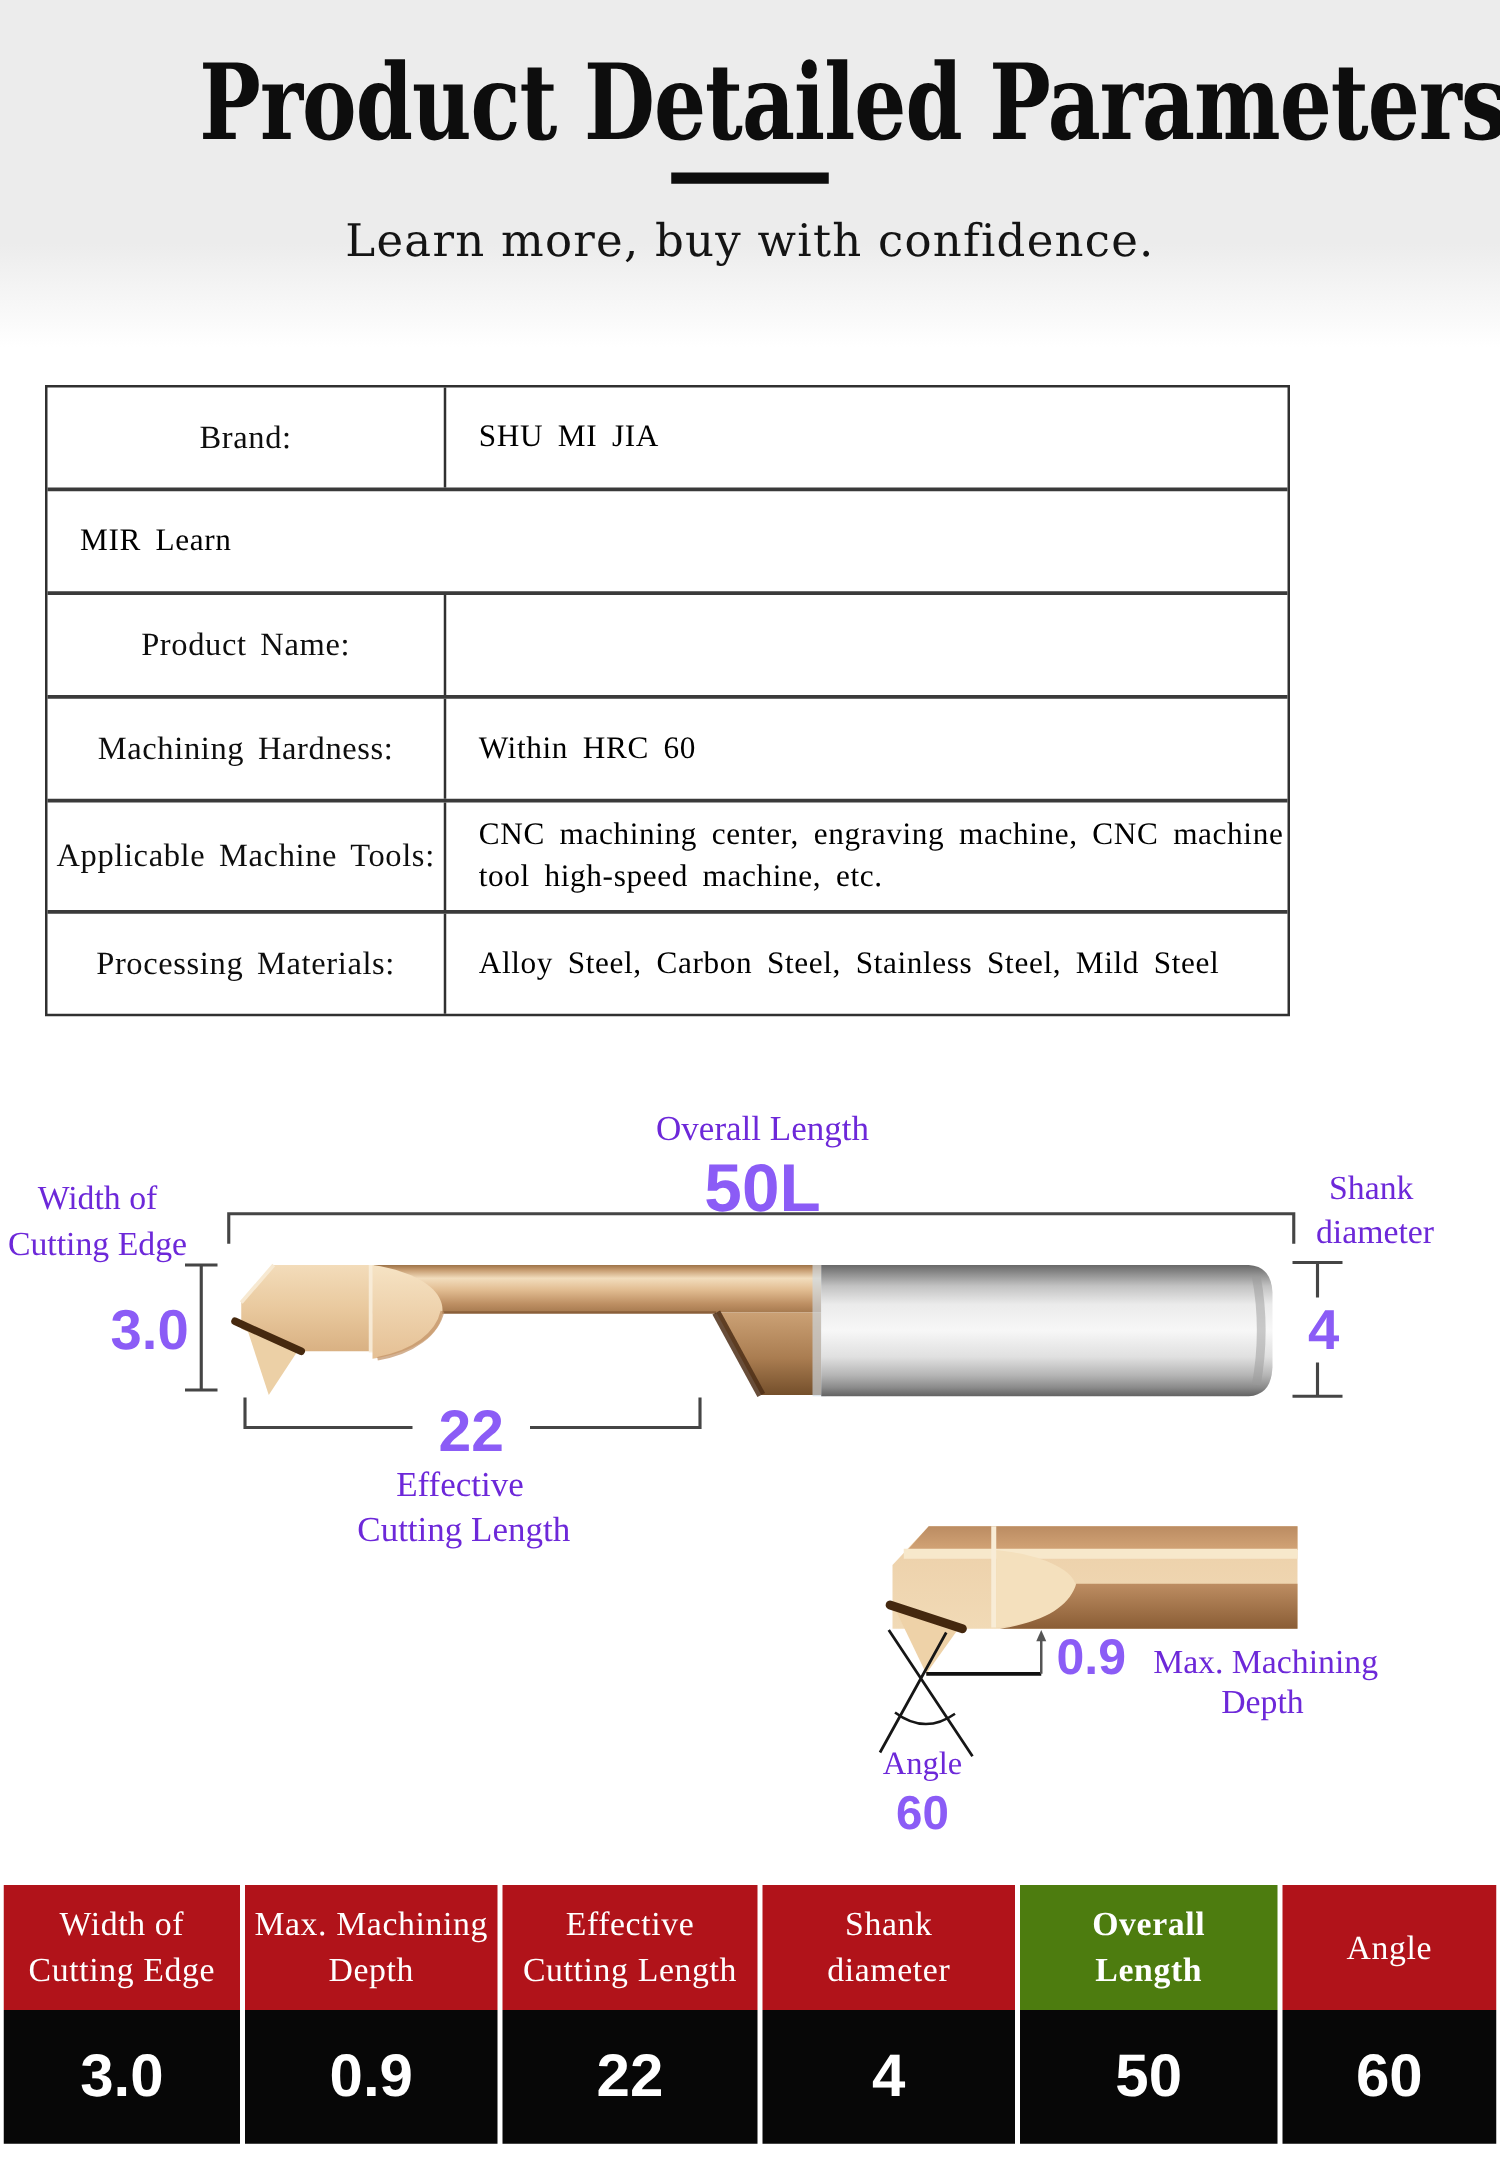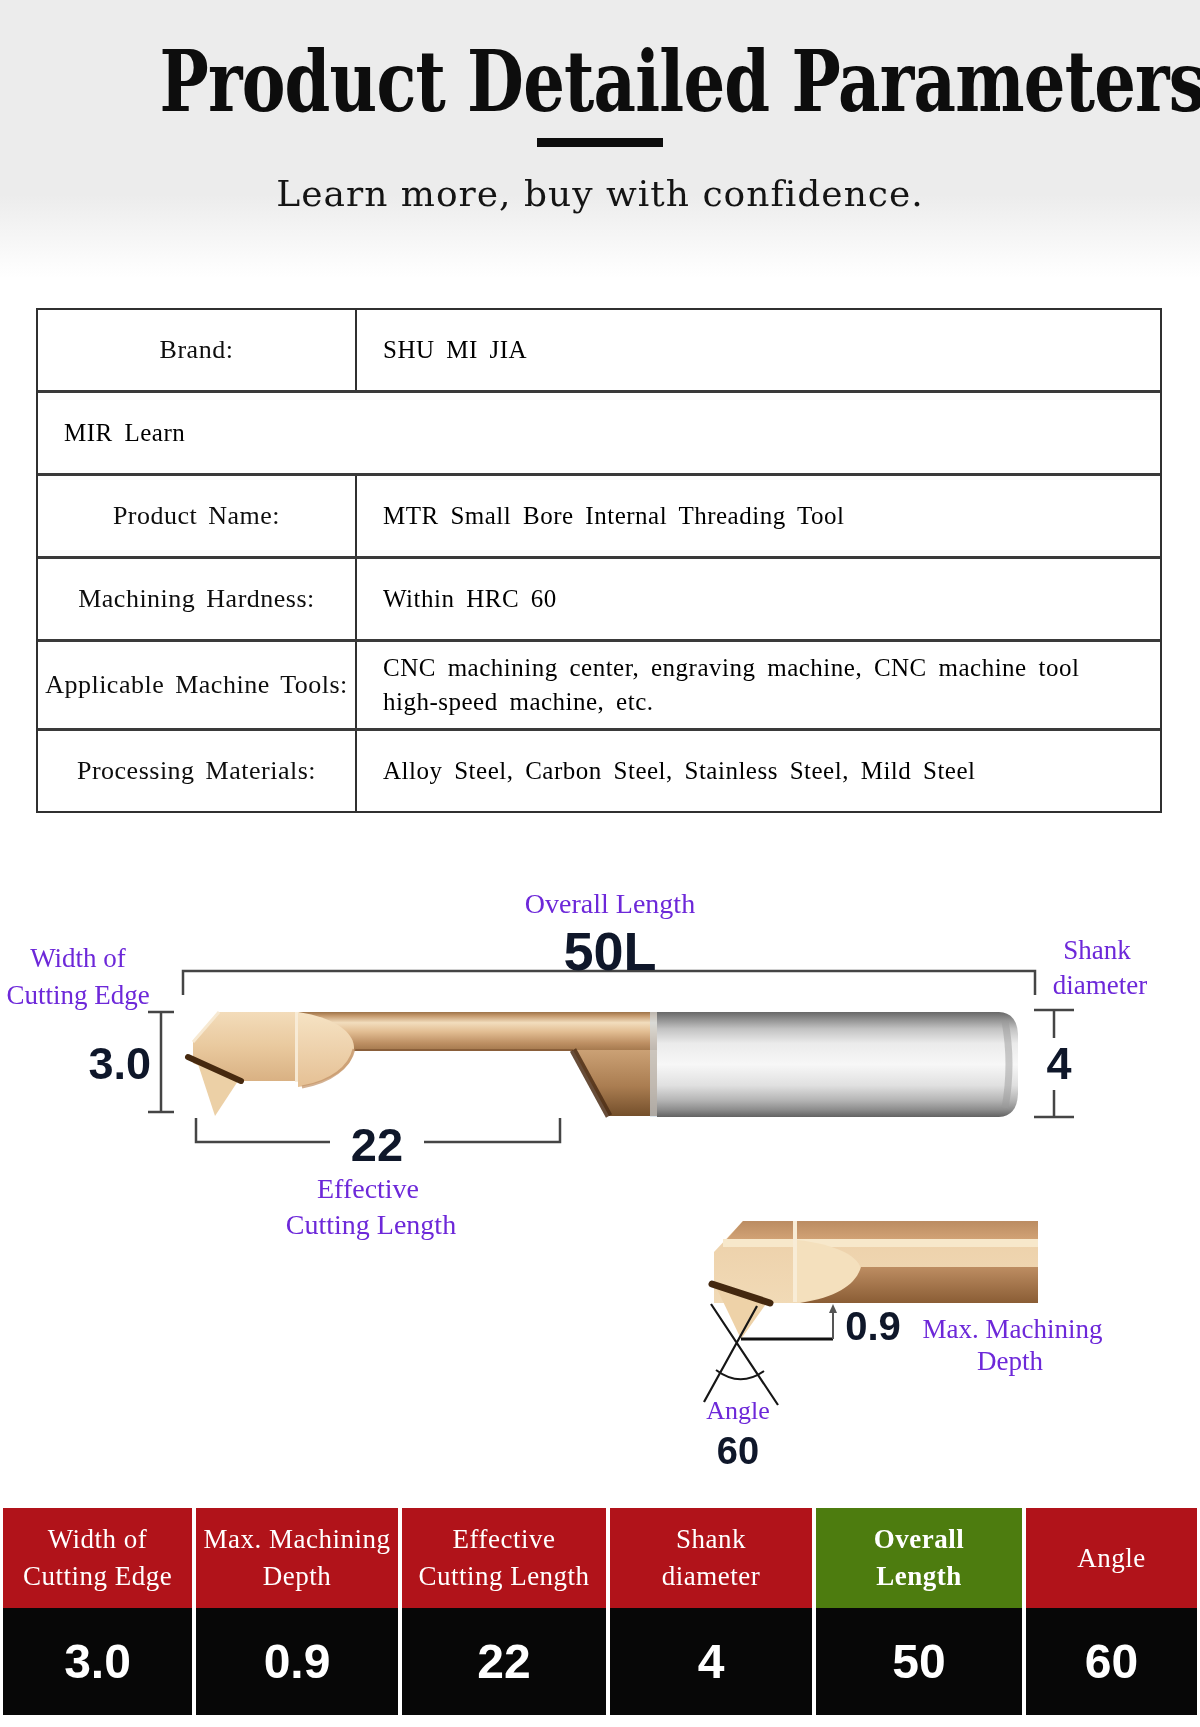--- a/index.html
+++ b/index.html
@@ -19,39 +19,39 @@
     font-size:84px;line-height:1.0;font-weight:bold;color:#0d0d0d;white-space:nowrap;
   }
   .hero-title .squeeze{display:inline-block;transform:scaleX(0.78);transform-origin:50% 50%;letter-spacing:-1px;}
   .hero-dash{width:126px;height:9px;background:#0d0d0d;margin:14px auto 0 auto;}
   .hero-sub{
     margin:0;padding-top:26px;font-family:"DejaVu Serif",serif;
     font-size:36px;color:#141414;letter-spacing:1px;white-space:nowrap;
   }
   
   .param-table{
-    position:absolute;left:36px;top:308px;width:1126px;
+    position:absolute;left:36px;top:308px;width:996px;
     border:2px solid #303030;background:#fff;box-sizing:border-box;
   }
   .param-row{display:grid;grid-template-columns:319px 1fr;height:80px;}
   .param-row + .param-row{border-top:3px solid #3a3a3a;}
   .param-label{
     border-right:2px solid #303030;display:flex;align-items:center;justify-content:center;
     font-size:26px;letter-spacing:0.5px;word-spacing:4px;color:#0e0e0e;text-align:center;padding:0 6px;
   }
   .param-value{
     display:flex;align-items:center;font-size:25px;letter-spacing:0.5px;word-spacing:5px;
     color:#000000;padding-left:26px;line-height:34px;
   }
   .param-value span{max-width:700px;display:inline-block;}
   
   .diagram{position:absolute;left:0;top:840px;width:1200px;height:622px;}
   .diagram svg{position:absolute;left:0;top:0;}
   .dlabel{position:absolute;font-family:"Liberation Serif",serif;color:#6d28d9;text-align:center;white-space:nowrap;}
-  .dnum{position:absolute;font-family:"Liberation Sans",sans-serif;font-weight:bold;color:#0f172a;text-align:center;white-space:nowrap;}
+  .dnum{position:absolute;font-family:"Liberation Sans",sans-serif;font-weight:bold;color:#8b5cf6;text-align:center;white-space:nowrap;}
   .onwhite{background:#ffffff;padding:0 5px;}
   
   .unit-note{
     position:absolute;left:24px;top:1540px;
     font-family:"Liberation Sans",sans-serif;font-weight:bold;font-size:33px;
     letter-spacing:1px;color:#0c0c0c;
   }
   
   .spec-table{
     position:absolute;left:3px;top:1508px;width:1194px;
@@ -86,23 +86,20 @@
           <span>SHU MI JIA</span>
         </div>
     </div>
     <div class="param-row">
       <div class="param-value">
           <span>MIR Learn</span>
         </div>
     </div>
     <div class="param-row">
       <div class="param-label">Product Name:</div>
-      <div class="param-value">
-          <span>MTR Small Bore Internal Threading Tool</span>
-        </div>
     </div>
     <div class="param-row">
       <div class="param-label">Machining Hardness:</div>
       <div class="param-value">
           <span>Within HRC 60</span>
         </div>
     </div>
     <div class="param-row" style="height:86px;">
       <div class="param-label">Applicable Machine Tools:</div>
       <div class="param-value">

